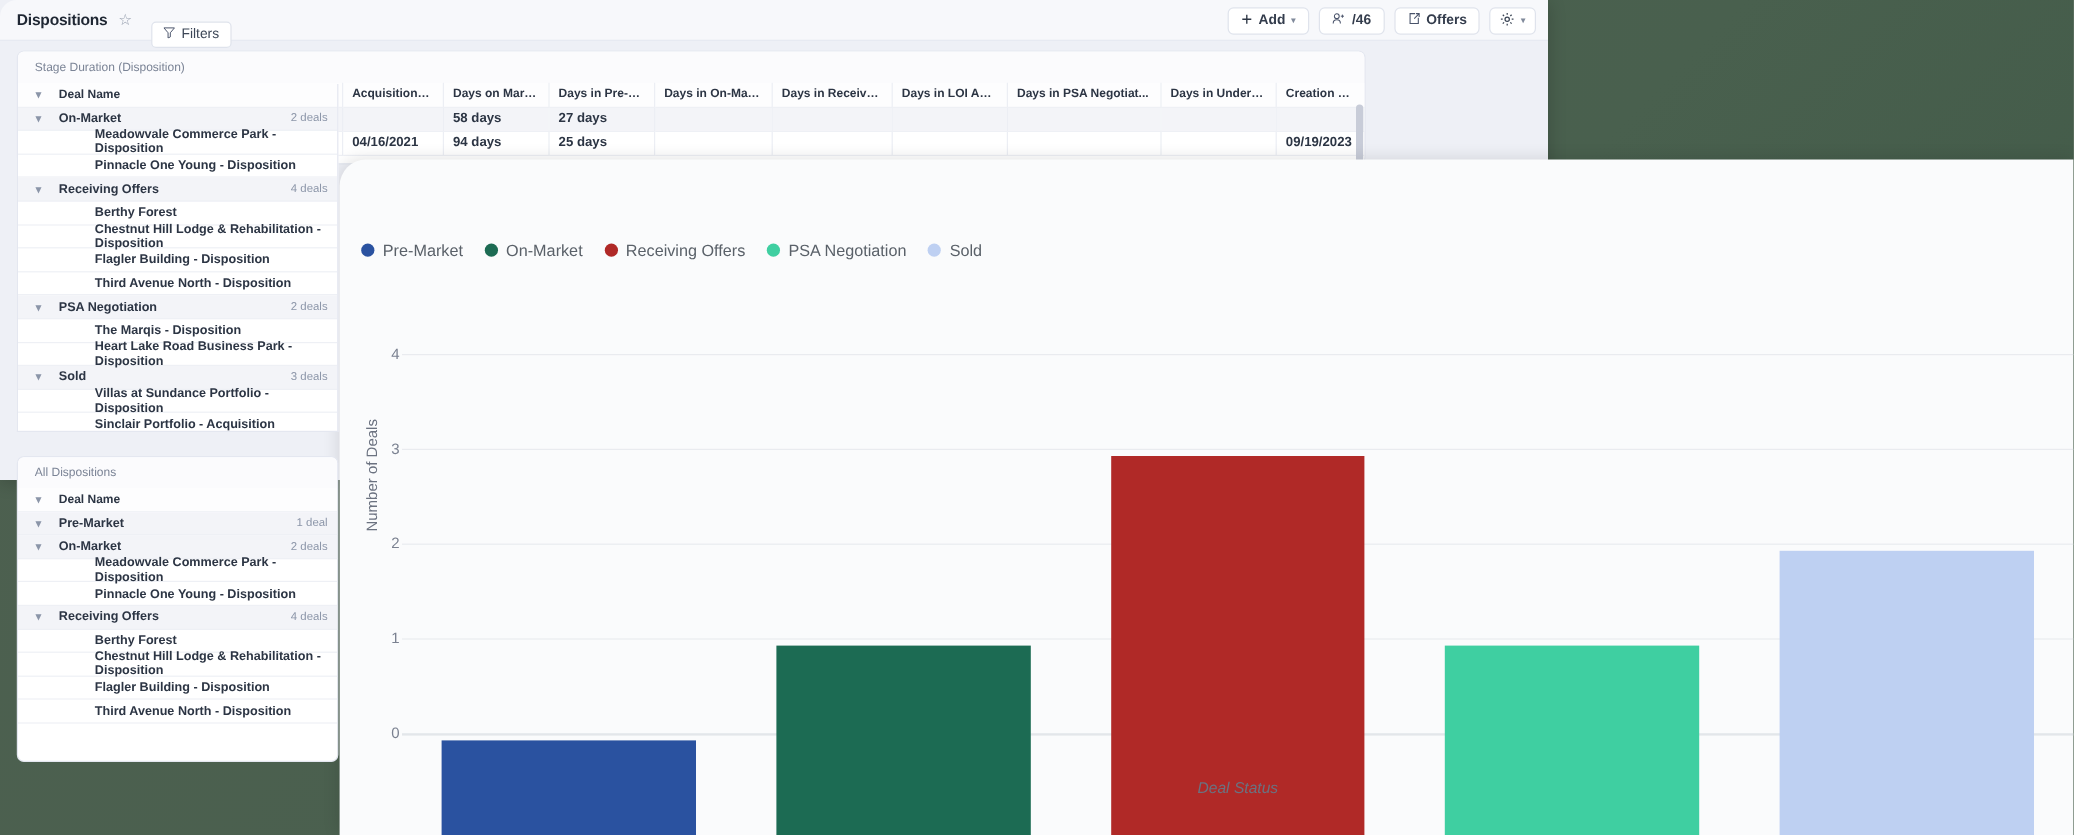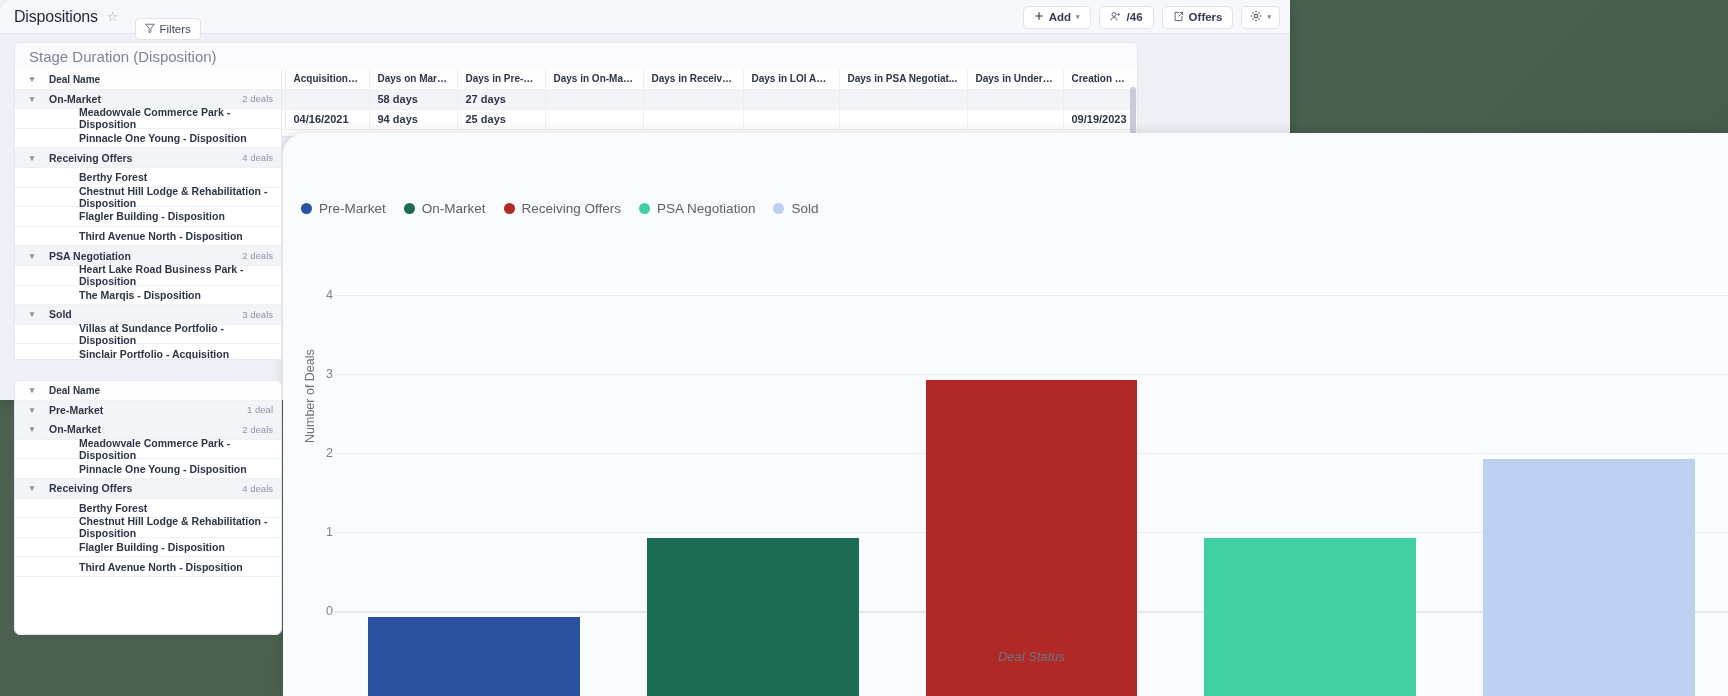--- a/index.html
+++ b/index.html
@@ -30,22 +30,22 @@
     position: relative;
     height: 34px;
     background: #f7f8fb;
     border-bottom: 1px solid #e2e5ee;
     display: flex;
     align-items: center;
     padding-left: 14px;
     border-top-left-radius: 14px;
   }
   .app-title {
-    font-size: 16px;
-    font-weight: normal;
+    font-size: 13px;
+    font-weight: bold;
     color: #1f2733;
     letter-spacing: -0.2px;
   }
   .star-icon {
     margin-left: 9px;
     color: #9aa2b1;
     font-size: 13px;
     line-height: 1;
   }
   .filters-btn {
@@ -96,21 +96,21 @@
     border: 1px solid #e4e7f0;
     border-radius: 6px;
     overflow: hidden;
   }
   #panel-top { left: 14px; top: 42px; width: 1124px; height: 95px; }
   .panel-heading {
     height: 26px;
     display: flex;
     align-items: center;
     padding-left: 14px;
-    font-size: 15px;
+    font-size: 10px;
     color: #7b8496;
     background: #fbfbfd;
   }
   .grid { width: 100%; border-collapse: collapse; table-layout: fixed; }
   .grid th, .grid td {
     font-size: 10.5px;
     text-align: left;
     padding: 0 8px;
     height: 20px;
     border-right: 1px solid #eceef4;
@@ -450,26 +450,26 @@
             <span class="nm">Third Avenue North - Disposition</span>
             <span class="ct"></span>
           </div>
           <div class="row group">
             <span class="chevbox">▾</span>
             <span class="nm">PSA Negotiation</span>
             <span class="ct">2 deals</span>
           </div>
           <div class="row child">
             <span class="chevbox"></span>
+            <span class="nm">The Marqis - Disposition</span>
+            <span class="ct"></span>
+          </div>
+          <div class="row child">
+            <span class="chevbox"></span>
             <span class="nm">Heart Lake Road Business Park - Disposition</span>
-            <span class="ct"></span>
-          </div>
-          <div class="row child">
-            <span class="chevbox"></span>
-            <span class="nm">The Marqis - Disposition</span>
             <span class="ct"></span>
           </div>
           <div class="row group">
             <span class="chevbox">▾</span>
             <span class="nm">Sold</span>
             <span class="ct">3 deals</span>
           </div>
           <div class="row child">
             <span class="chevbox"></span>
             <span class="nm">Villas at Sundance Portfolio - Disposition</span>
@@ -478,20 +478,21 @@
           <div class="row child">
             <span class="chevbox"></span>
             <span class="nm">Sinclair Portfolio - Acquisition</span>
             <span class="ct"></span>
           </div>
         </div>
     </div>
   </div>
 
   <div id="panel-b">
+    <div class="panel-heading">All Dispositions</div>
     <div class="row header">
       <span class="chevbox">▾</span>
       <span class="nm">Deal Name</span>
     </div>
     <div id="list-b-rows">
         <div class="row group">
           <span class="chevbox">▾</span>
           <span class="nm">Pre-Market</span>
           <span class="ct">1 deal</span>
         </div>

